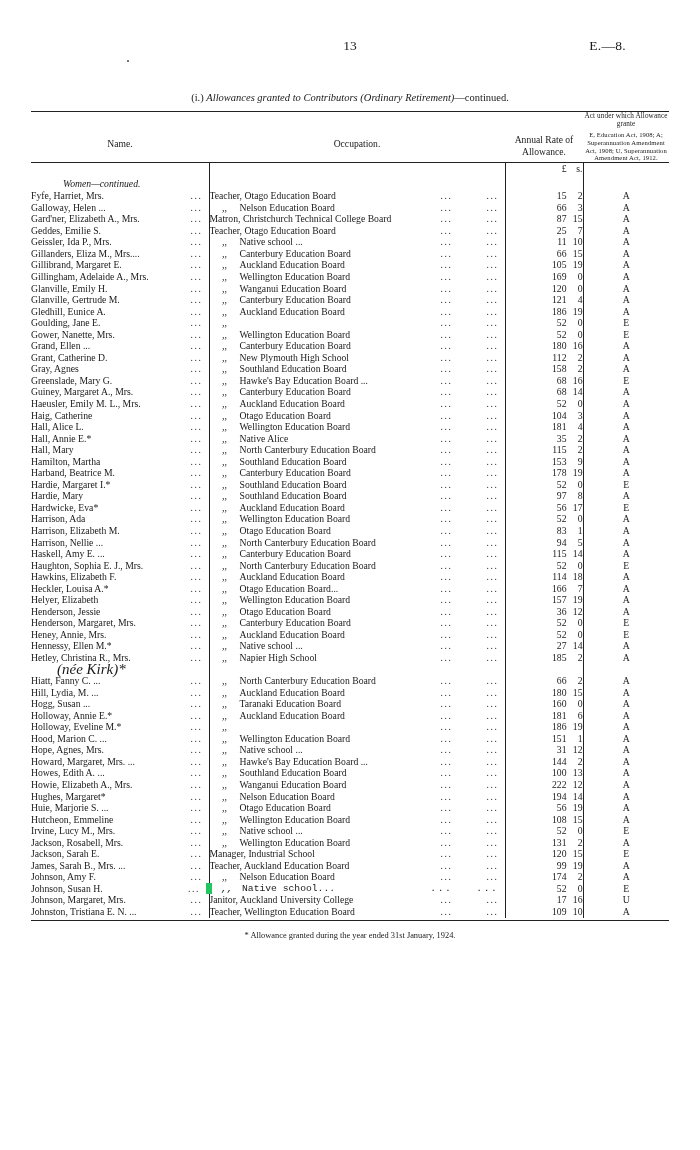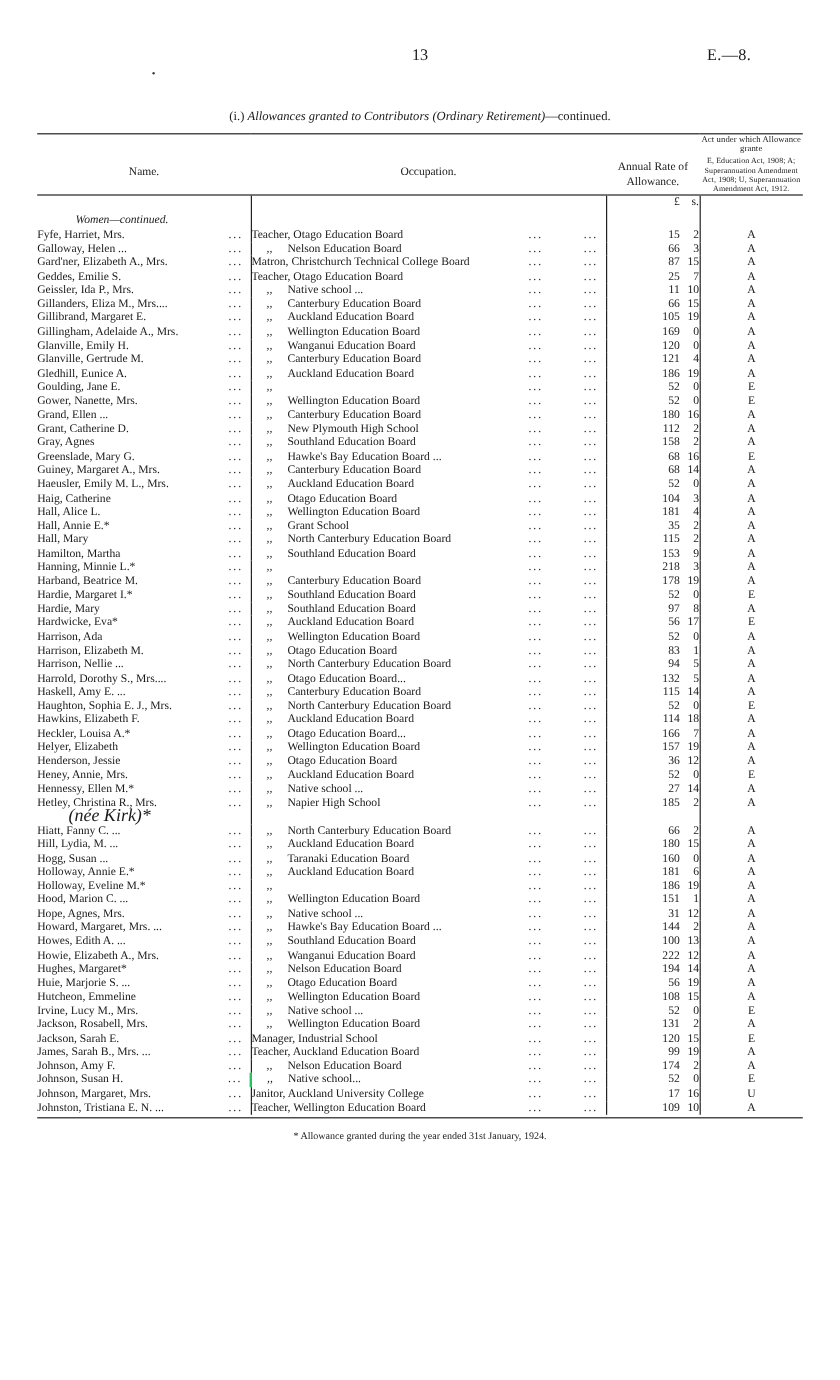--- a/index.html
+++ b/index.html
@@ -365,43 +365,37 @@
           <td class="act" style="border-left:1px solid #222;">A</td>
         </tr>
         <tr>
           <td class="name">Hall, Alice L.<span class="leader">...</span></td>
           <td class="occ" style="border-left:1px solid #222;"><span class="ditto">,,</span><span class="occ-text">Wellington Education Board</span><span class="dots dots1">...</span><span class="dots dots2">...</span></td>
           <td class="rate" style="border-left:1px solid #222;"><span class="pounds">181</span><span class="shill">4</span></td>
           <td class="act" style="border-left:1px solid #222;">A</td>
         </tr>
         <tr>
           <td class="name">Hall, Annie E.*<span class="leader">...</span></td>
-          <td class="occ" style="border-left:1px solid #222;"><span class="ditto">,,</span><span class="occ-text">Grant School</span><span class="dots dots1">...</span><span class="dots dots2">...</span></td>
+          <td class="occ" style="border-left:1px solid #222;"><span class="ditto">,,</span><span class="occ-text">Native Alice</span><span class="dots dots1">...</span><span class="dots dots2">...</span></td>
           <td class="rate" style="border-left:1px solid #222;"><span class="pounds">35</span><span class="shill">2</span></td>
           <td class="act" style="border-left:1px solid #222;">A</td>
         </tr>
         <tr>
           <td class="name">Hall, Mary<span class="leader">...</span></td>
           <td class="occ" style="border-left:1px solid #222;"><span class="ditto">,,</span><span class="occ-text">North Canterbury Education Board</span><span class="dots dots1">...</span><span class="dots dots2">...</span></td>
           <td class="rate" style="border-left:1px solid #222;"><span class="pounds">115</span><span class="shill">2</span></td>
           <td class="act" style="border-left:1px solid #222;">A</td>
         </tr>
         <tr>
           <td class="name">Hamilton, Martha<span class="leader">...</span></td>
           <td class="occ" style="border-left:1px solid #222;"><span class="ditto">,,</span><span class="occ-text">Southland Education Board</span><span class="dots dots1">...</span><span class="dots dots2">...</span></td>
           <td class="rate" style="border-left:1px solid #222;"><span class="pounds">153</span><span class="shill">9</span></td>
           <td class="act" style="border-left:1px solid #222;">A</td>
         </tr>
         <tr>
-          <td class="name">Hanning, Minnie L.*<span class="leader">...</span></td>
-          <td class="occ" style="border-left:1px solid #222;"><span class="ditto">,,</span><span class="occ-text"></span><span class="dots dots1">...</span><span class="dots dots2">...</span></td>
-          <td class="rate" style="border-left:1px solid #222;"><span class="pounds">218</span><span class="shill">3</span></td>
-          <td class="act" style="border-left:1px solid #222;">A</td>
-        </tr>
-        <tr>
           <td class="name">Harband, Beatrice M.<span class="leader">...</span></td>
           <td class="occ" style="border-left:1px solid #222;"><span class="ditto">,,</span><span class="occ-text">Canterbury Education Board</span><span class="dots dots1">...</span><span class="dots dots2">...</span></td>
           <td class="rate" style="border-left:1px solid #222;"><span class="pounds">178</span><span class="shill">19</span></td>
           <td class="act" style="border-left:1px solid #222;">A</td>
         </tr>
         <tr>
           <td class="name">Hardie, Margaret I.*<span class="leader">...</span></td>
           <td class="occ" style="border-left:1px solid #222;"><span class="ditto">,,</span><span class="occ-text">Southland Education Board</span><span class="dots dots1">...</span><span class="dots dots2">...</span></td>
           <td class="rate" style="border-left:1px solid #222;"><span class="pounds">52</span><span class="shill">0</span></td>
           <td class="act" style="border-left:1px solid #222;">E</td>
@@ -430,26 +424,20 @@
           <td class="rate" style="border-left:1px solid #222;"><span class="pounds">83</span><span class="shill">1</span></td>
           <td class="act" style="border-left:1px solid #222;">A</td>
         </tr>
         <tr>
           <td class="name">Harrison, Nellie ...<span class="leader">...</span></td>
           <td class="occ" style="border-left:1px solid #222;"><span class="ditto">,,</span><span class="occ-text">North Canterbury Education Board</span><span class="dots dots1">...</span><span class="dots dots2">...</span></td>
           <td class="rate" style="border-left:1px solid #222;"><span class="pounds">94</span><span class="shill">5</span></td>
           <td class="act" style="border-left:1px solid #222;">A</td>
         </tr>
         <tr>
-          <td class="name">Harrold, Dorothy S., Mrs....<span class="leader">...</span></td>
-          <td class="occ" style="border-left:1px solid #222;"><span class="ditto">,,</span><span class="occ-text">Otago Education Board...</span><span class="dots dots1">...</span><span class="dots dots2">...</span></td>
-          <td class="rate" style="border-left:1px solid #222;"><span class="pounds">132</span><span class="shill">5</span></td>
-          <td class="act" style="border-left:1px solid #222;">A</td>
-        </tr>
-        <tr>
           <td class="name">Haskell, Amy E. ...<span class="leader">...</span></td>
           <td class="occ" style="border-left:1px solid #222;"><span class="ditto">,,</span><span class="occ-text">Canterbury Education Board</span><span class="dots dots1">...</span><span class="dots dots2">...</span></td>
           <td class="rate" style="border-left:1px solid #222;"><span class="pounds">115</span><span class="shill">14</span></td>
           <td class="act" style="border-left:1px solid #222;">A</td>
         </tr>
         <tr>
           <td class="name">Haughton, Sophia E. J., Mrs.<span class="leader">...</span></td>
           <td class="occ" style="border-left:1px solid #222;"><span class="ditto">,,</span><span class="occ-text">North Canterbury Education Board</span><span class="dots dots1">...</span><span class="dots dots2">...</span></td>
           <td class="rate" style="border-left:1px solid #222;"><span class="pounds">52</span><span class="shill">0</span></td>
           <td class="act" style="border-left:1px solid #222;">E</td>
@@ -472,20 +460,26 @@
           <td class="rate" style="border-left:1px solid #222;"><span class="pounds">157</span><span class="shill">19</span></td>
           <td class="act" style="border-left:1px solid #222;">A</td>
         </tr>
         <tr>
           <td class="name">Henderson, Jessie<span class="leader">...</span></td>
           <td class="occ" style="border-left:1px solid #222;"><span class="ditto">,,</span><span class="occ-text">Otago Education Board</span><span class="dots dots1">...</span><span class="dots dots2">...</span></td>
           <td class="rate" style="border-left:1px solid #222;"><span class="pounds">36</span><span class="shill">12</span></td>
           <td class="act" style="border-left:1px solid #222;">A</td>
         </tr>
         <tr>
+          <td class="name">Henderson, Margaret, Mrs.<span class="leader">...</span></td>
+          <td class="occ" style="border-left:1px solid #222;"><span class="ditto">,,</span><span class="occ-text">Canterbury Education Board</span><span class="dots dots1">...</span><span class="dots dots2">...</span></td>
+          <td class="rate" style="border-left:1px solid #222;"><span class="pounds">52</span><span class="shill">0</span></td>
+          <td class="act" style="border-left:1px solid #222;">E</td>
+        </tr>
+        <tr>
           <td class="name">Heney, Annie, Mrs.<span class="leader">...</span></td>
           <td class="occ" style="border-left:1px solid #222;"><span class="ditto">,,</span><span class="occ-text">Auckland Education Board</span><span class="dots dots1">...</span><span class="dots dots2">...</span></td>
           <td class="rate" style="border-left:1px solid #222;"><span class="pounds">52</span><span class="shill">0</span></td>
           <td class="act" style="border-left:1px solid #222;">E</td>
         </tr>
         <tr>
           <td class="name">Hennessy, Ellen M.*<span class="leader">...</span></td>
           <td class="occ" style="border-left:1px solid #222;"><span class="ditto">,,</span><span class="occ-text">Native school ...</span><span class="dots dots1">...</span><span class="dots dots2">...</span></td>
           <td class="rate" style="border-left:1px solid #222;"><span class="pounds">27</span><span class="shill">14</span></td>
           <td class="act" style="border-left:1px solid #222;">A</td>
@@ -605,21 +599,21 @@
           <td class="act" style="border-left:1px solid #222;">A</td>
         </tr>
         <tr>
           <td class="name">Johnson, Amy F.<span class="leader">...</span></td>
           <td class="occ" style="border-left:1px solid #222;"><span class="ditto">,,</span><span class="occ-text">Nelson Education Board</span><span class="dots dots1">...</span><span class="dots dots2">...</span></td>
           <td class="rate" style="border-left:1px solid #222;"><span class="pounds">174</span><span class="shill">2</span></td>
           <td class="act" style="border-left:1px solid #222;">A</td>
         </tr>
         <tr>
           <td class="name">Johnson, Susan H.<span class="leader">...</span></td>
-          <td class="occ" style="border-left:2px solid #22c55e;"><span class="ditto">,,</span><span class="occ-text">Native school...</span><span class="dots dots1">...</span><span class="dots dots2">...</span></td>
+          <td class="occ" style="border-left:6px solid #22c55e;font-family:Liberation Mono, monospace;"><span class="ditto">,,</span><span class="occ-text">Native school...</span><span class="dots dots1">...</span><span class="dots dots2">...</span></td>
           <td class="rate" style="border-left:1px solid #222;"><span class="pounds">52</span><span class="shill">0</span></td>
           <td class="act" style="border-left:1px solid #222;">E</td>
         </tr>
         <tr>
           <td class="name">Johnson, Margaret, Mrs.<span class="leader">...</span></td>
           <td class="occ" style="border-left:1px solid #222;"><span class="role">Janitor,</span> <span class="occ-text">Auckland University College</span><span class="dots dots1">...</span><span class="dots dots2">...</span></td>
           <td class="rate" style="border-left:1px solid #222;"><span class="pounds">17</span><span class="shill">16</span></td>
           <td class="act" style="border-left:1px solid #222;">U</td>
         </tr>
         <tr>

